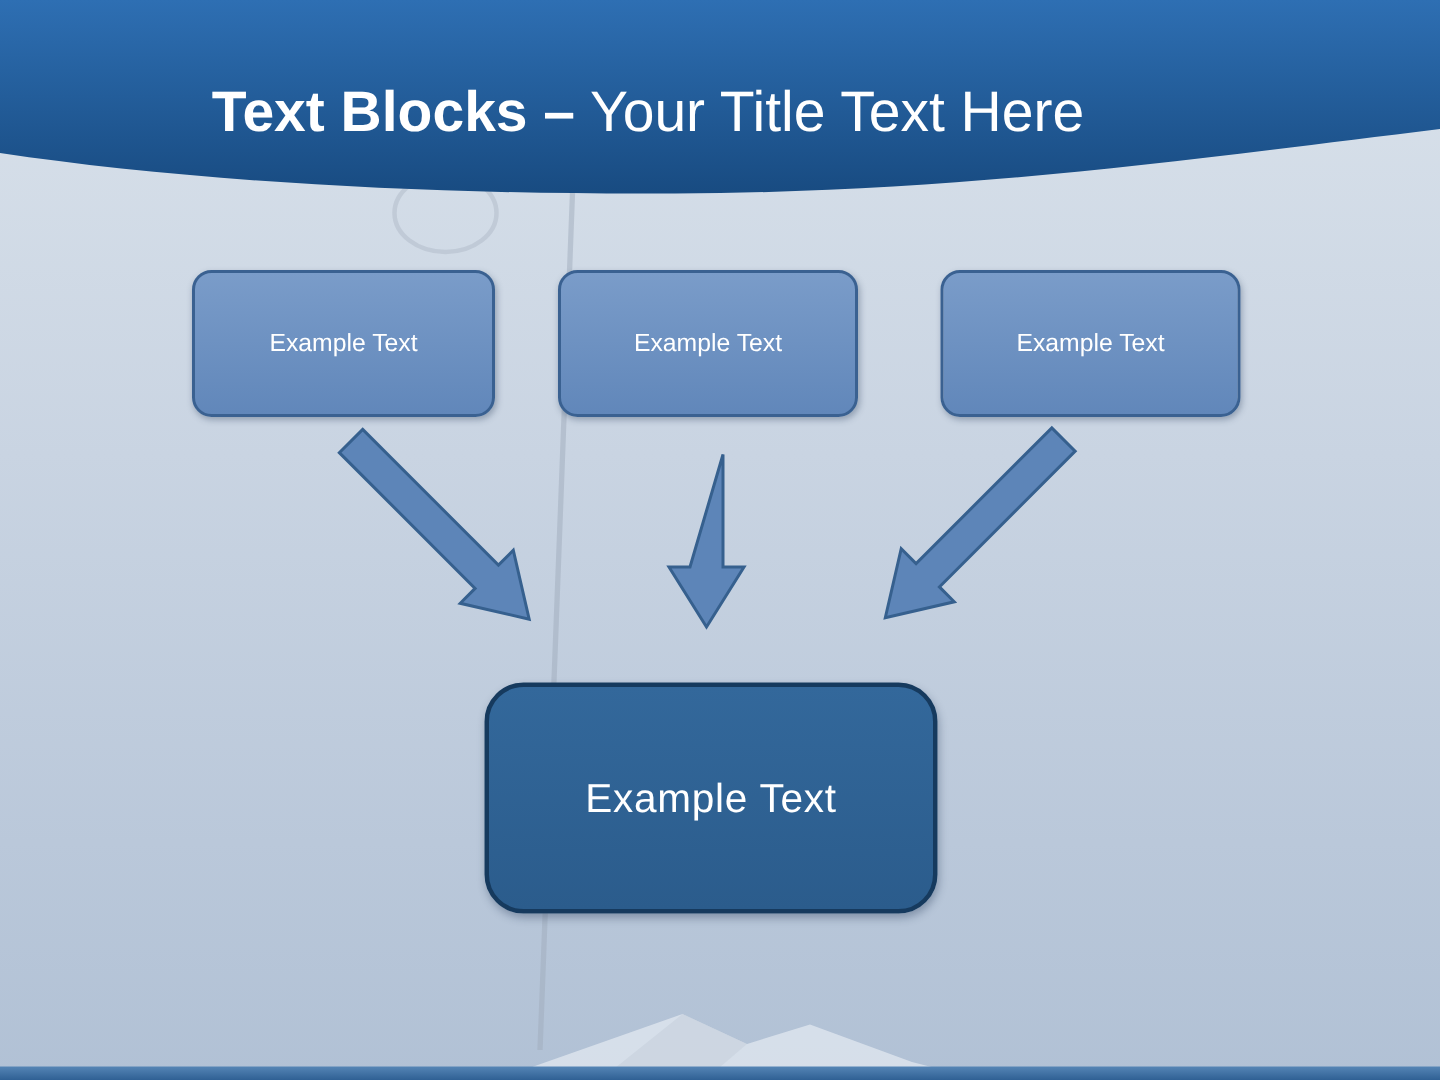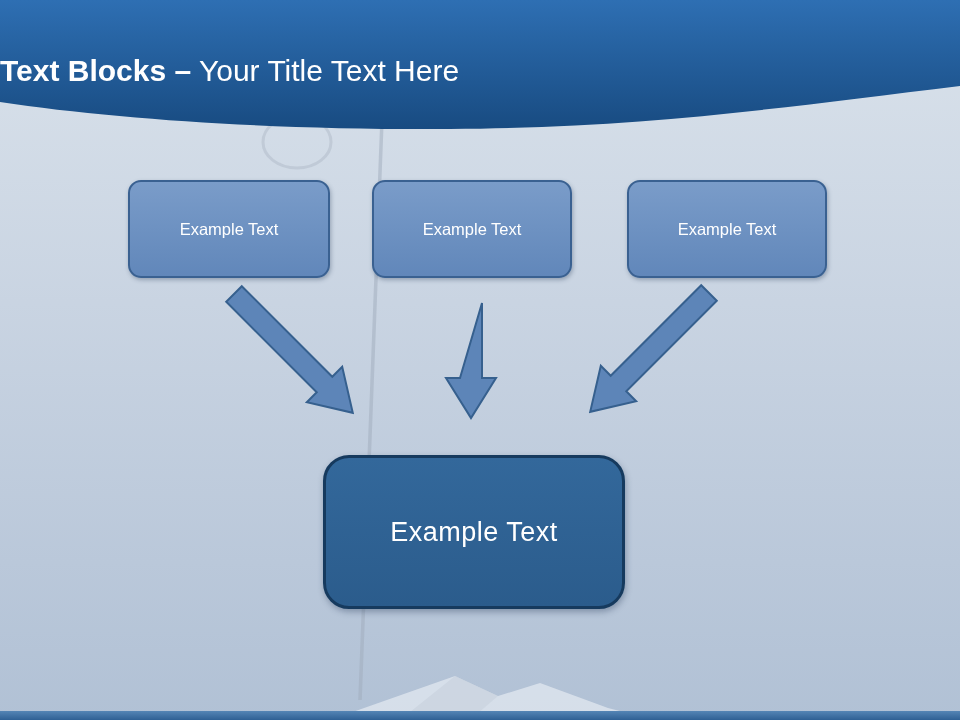--- a/index.html
+++ b/index.html
@@ -4,22 +4,22 @@
 <style>
   html,body{margin:0;padding:0;background:#3a3a3a;}
   .slide{
     position:relative;width:960px;height:720px;overflow:hidden;
     font-family:"Liberation Sans",sans-serif;
     background:linear-gradient(180deg,#d6dfe9 10%,#c9d4e2 42%,#bac8da 78%,#b1c1d5 100%);
   }
   .bg-art{position:absolute;top:0;left:0;width:960px;height:720px;}
   .banner{position:absolute;top:0;left:0;width:960px;height:150px;display:block;z-index:1;}
   .title{
-    position:absolute;top:54px;left:0;width:864px;
-    font-size:30px;color:#ffffff;z-index:3;white-space:nowrap;
+    position:absolute;top:54px;left:0;width:864px;text-align:center;
+    font-size:38px;color:#ffffff;z-index:3;white-space:nowrap;
   }
   .title-bold{font-weight:bold;}
   .block{
     position:absolute;top:180px;height:94px;
     background:linear-gradient(180deg,#7a9cc9,#6187ba);
     border:2px solid #3a6191;border-radius:13px;
     display:flex;align-items:center;justify-content:center;
     color:#ffffff;font-size:16.5px;z-index:2;
     box-shadow:1px 2px 4px rgba(40,60,90,.35);
   }

